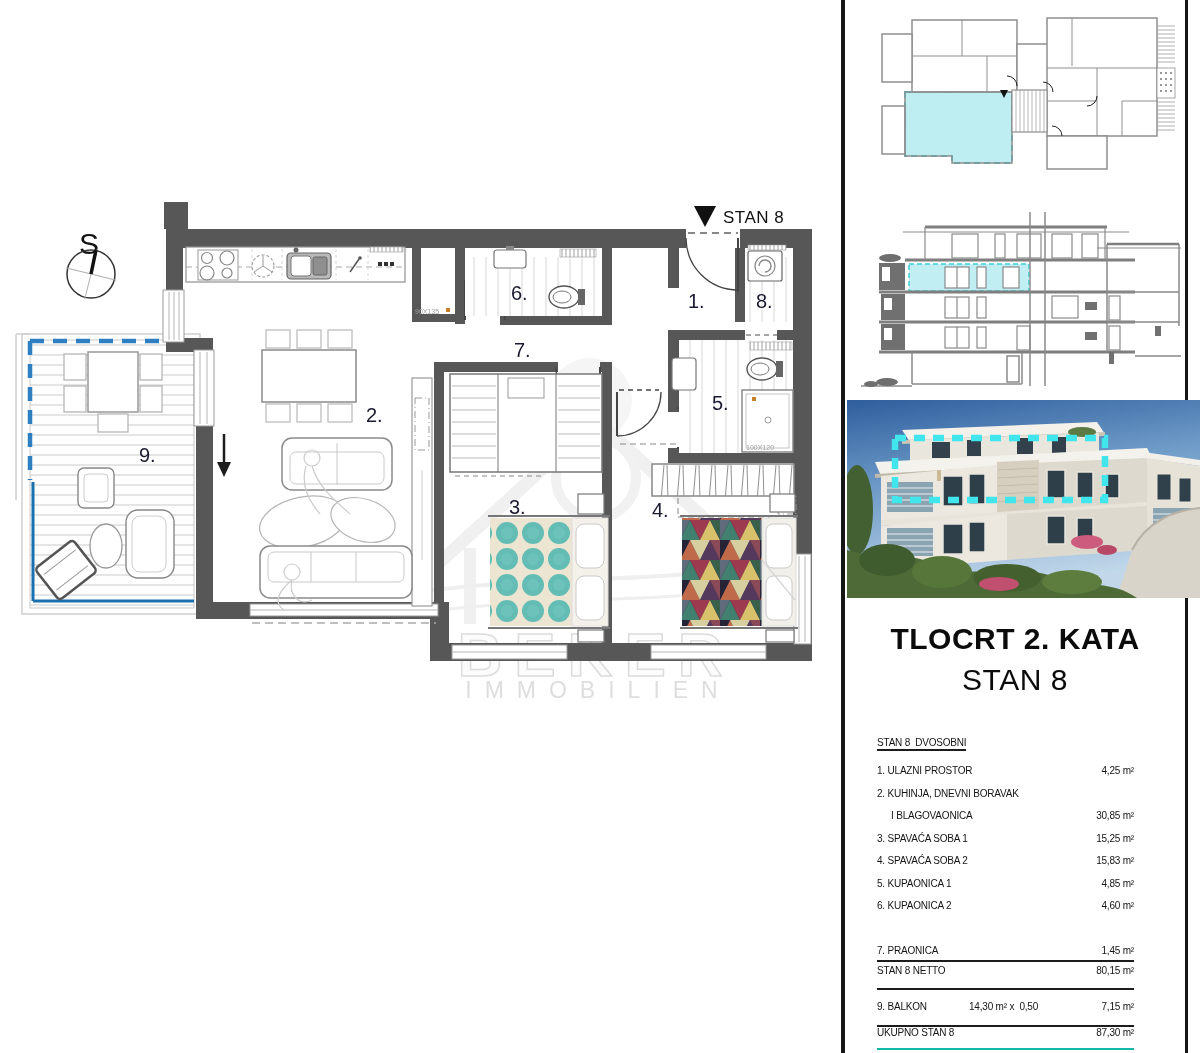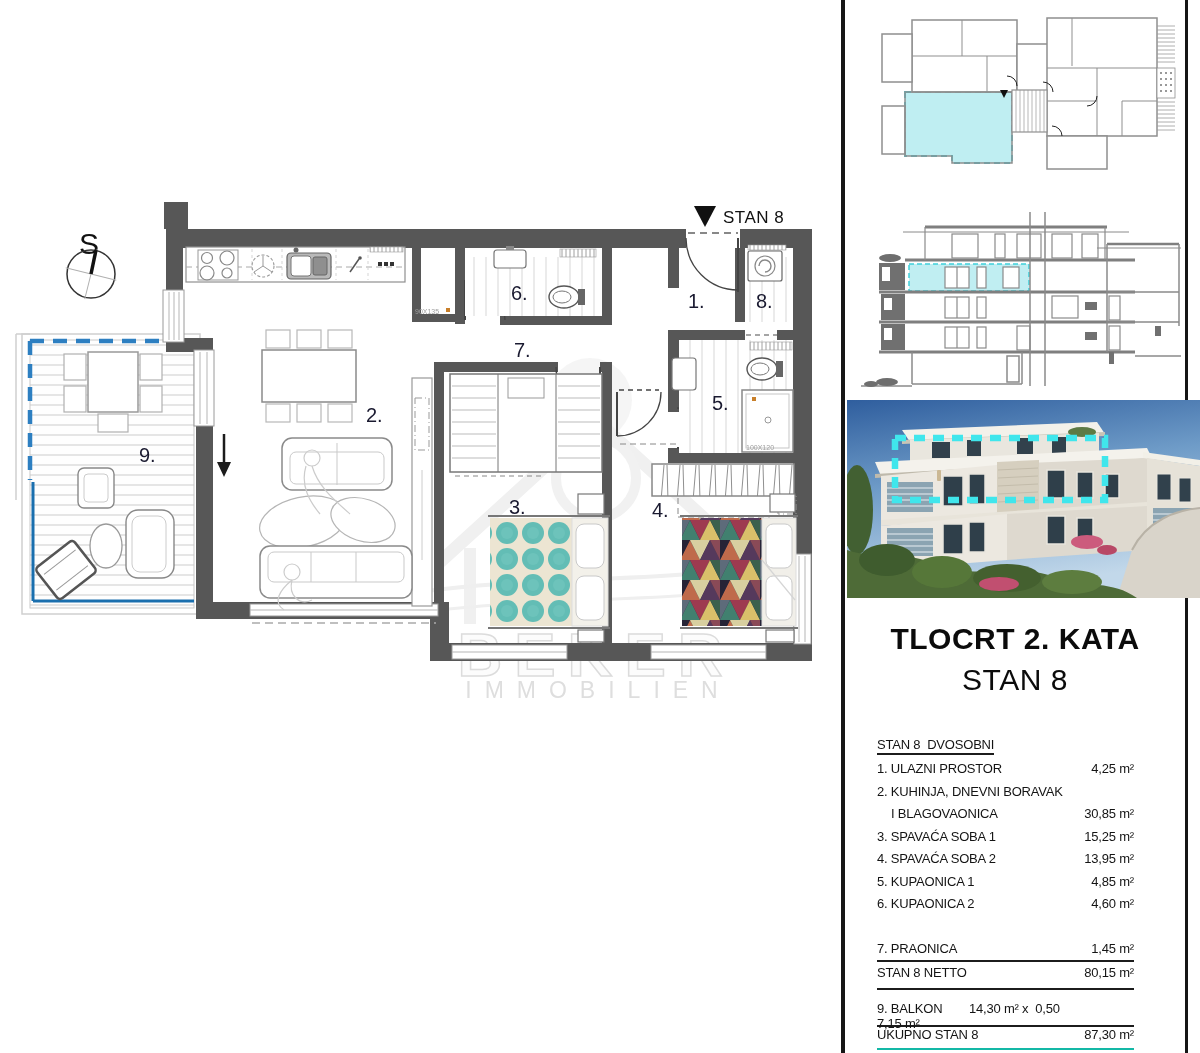--- a/index.html
+++ b/index.html
@@ -8,29 +8,29 @@
   .stage svg text{font-family:"Liberation Sans",sans-serif;}
   .plan-svg{position:absolute;left:0;top:0;}
   .divider{position:absolute;left:841px;top:0;width:4px;height:1053px;background:#161616;}
   .rborder{position:absolute;left:1185px;top:0;width:3px;height:1053px;background:#161616;}
   .thumb-mini{position:absolute;left:857px;top:6px;}
   .thumb-section{position:absolute;left:857px;top:206px;}
   .thumb-photo{position:absolute;left:847px;top:400px;}
   .title-block{position:absolute;left:845px;top:622px;width:340px;text-align:center;color:#0b0b0b;}
   .title-line1{font-size:30px;letter-spacing:0.5px;font-weight:bold;}
   .title-line2{font-size:30px;letter-spacing:0.5px;margin-top:7px;}
-  .area-table{position:absolute;left:877px;top:0;width:257px;height:1053px;font-size:13px;color:#141414;letter-spacing:-0.2px;}
+  .area-table{position:absolute;left:877px;top:0;width:257px;height:1053px;font-size:10px;color:#141414;letter-spacing:-0.2px;}
   .area-table .hdr{position:absolute;top:737px;left:0;white-space:pre;border-bottom:2px solid #1c1c1c;padding-bottom:1px;}
   .arow{position:absolute;left:0;width:257px;height:20px;display:flex;justify-content:space-between;align-items:flex-end;}
   .r0{top:756px}.r1{top:779px}.r2{top:801px}.r3{top:824px}.r4{top:846px}
   .r5{top:869px}.r6{top:891px}.r7{top:914px}.r8{top:936px}
   .arow.indent .lbl{padding-left:14px;}
   .sumrow{position:absolute;left:0;width:257px;display:flex;justify-content:space-between;}
   .netto{top:960px;height:23px;border-top:2px solid #1c1c1c;border-bottom:2px solid #1c1c1c;padding-top:3px;}
-  .balkon{top:998px;height:24px;border-bottom:2px solid #1c1c1c;padding-top:3px;flex-direction:column;}
+  .balkon{top:998px;height:24px;border-bottom:2px solid #1c1c1c;padding-top:3px;}
   .total{top:1025px;height:21px;border-bottom:2px solid #14b8a6;padding-top:2px;}
   .balkon .formula{position:absolute;left:92px;top:3px;white-space:pre;}
   .lbl{white-space:pre;}
 </style>
 </head>
 <body>
 
 <div class="stage">
 
   <svg class="plan-svg" width="845" height="1053" viewBox="0 0 845 1053">
@@ -624,21 +624,21 @@
       <div class="arow r2 indent">
           <span class="lbl">I BLAGOVAONICA</span>
           <span class="val">30,85 m²</span>
         </div>
       <div class="arow r3">
           <span class="lbl">3. SPAVAĆA SOBA 1</span>
           <span class="val">15,25 m²</span>
         </div>
       <div class="arow r4">
           <span class="lbl">4. SPAVAĆA SOBA 2</span>
-          <span class="val">13,95 m²</span>
+          <span class="val">15,83 m²</span>
         </div>
       <div class="arow r5">
           <span class="lbl">5. KUPAONICA 1</span>
           <span class="val">4,85 m²</span>
         </div>
       <div class="arow r6">
           <span class="lbl">6. KUPAONICA 2</span>
           <span class="val">4,60 m²</span>
         </div>
       <div class="arow r8">

